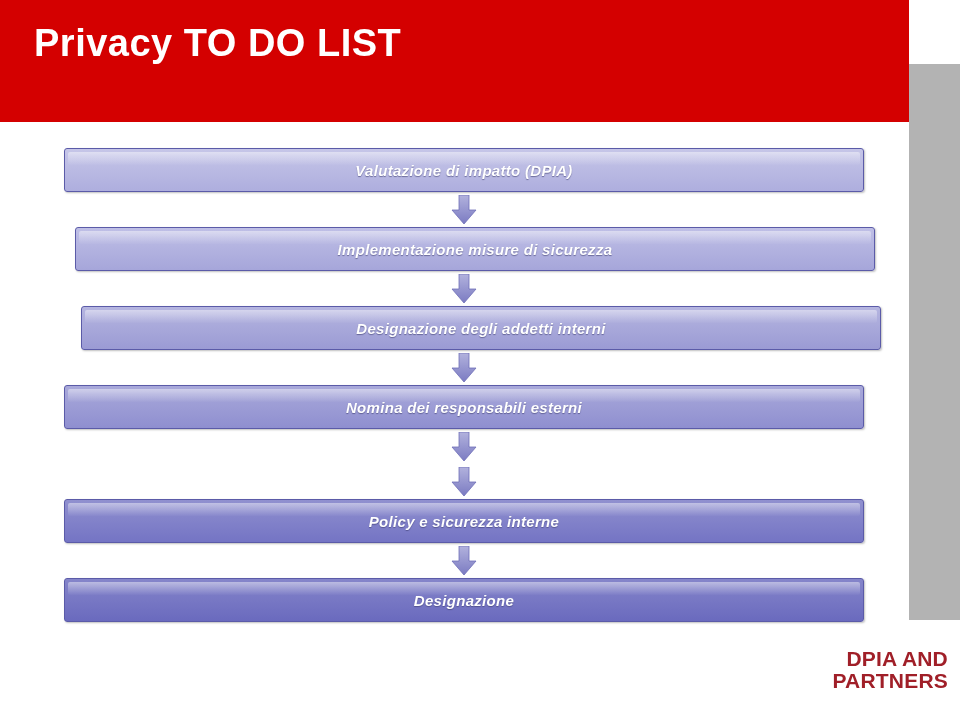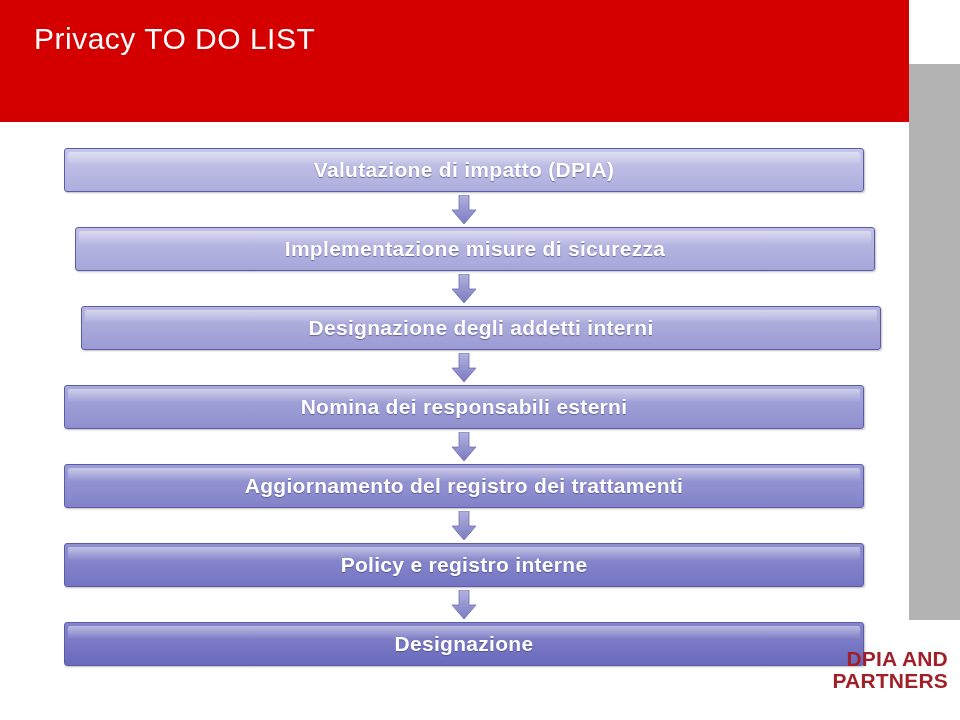--- a/index.html
+++ b/index.html
@@ -25,22 +25,22 @@
     left: 0;
     top: 0;
     width: 909px;
     height: 122px;
     background: #d40000;
   }
   .header-title {
     position: absolute;
     left: 34px;
     top: 22px;
-    font-size: 30px;
-    font-weight: normal;
+    font-size: 38px;
+    font-weight: bold;
     color: #ffffff;
     letter-spacing: 0.5px;
     white-space: nowrap;
     text-align: right;
   }
   
   .side-bar {
     position: absolute;
     left: 909px;
     top: 64px;
@@ -76,26 +76,27 @@
     left: 3px;
     right: 3px;
     top: 3px;
     height: 13px;
     background: linear-gradient(to bottom, rgba(255,255,255,0.45), rgba(255,255,255,0.02));
     border-radius: 2px;
     pointer-events: none;
   }
   .chain-label {
     position: relative;
-    font-size: 21px;
+    font-size: 15px;
     font-weight: bold;
     color: #ffffff;
     text-shadow: 0 1px 1px rgba(60,60,110,0.6);
     letter-spacing: 0.3px;
     z-index: 2;
+    font-style: italic;
   }
   .arrow-wrap {
     height: 35px;
     display: flex;
     align-items: center;
     justify-content: center;
   }
   .down-arrow {
     width: 26px;
     height: 30px;
@@ -192,39 +193,34 @@
         <svg class="down-arrow" viewBox="0 0 26 30">
           <defs>
             <linearGradient id="ag3" x1="0" y1="0" x2="0" y2="1">
               <stop offset="0" stop-color="#b2b2dd"></stop>
               <stop offset="1" stop-color="#7b7bc2"></stop>
             </linearGradient>
           </defs>
           <polygon points="8,0 18,0 18,15 25,15 13,29 1,15 8,15" fill="url(#ag3)" stroke="#6f6fb8" stroke-width="0.8"></polygon>
         </svg>
       </div>
-      <div class="chain-row">
-        <div class="chain-box" style="background: linear-gradient(rgb(157, 157, 214), rgb(130, 130, 202)); border-color: rgb(91, 91, 168);">
-          <div class="chain-label">Aggiornamento del registro dei trattamenti</div>
-        </div>
-      </div>
       <div class="arrow-wrap">
         <svg class="down-arrow" viewBox="0 0 26 30">
           <defs>
             <linearGradient id="ag4" x1="0" y1="0" x2="0" y2="1">
               <stop offset="0" stop-color="#b2b2dd"></stop>
               <stop offset="1" stop-color="#7b7bc2"></stop>
             </linearGradient>
           </defs>
           <polygon points="8,0 18,0 18,15 25,15 13,29 1,15 8,15" fill="url(#ag4)" stroke="#6f6fb8" stroke-width="0.8"></polygon>
         </svg>
       </div>
       <div class="chain-row">
         <div class="chain-box" style="background: linear-gradient(rgb(144, 144, 207), rgb(116, 116, 196)); border-color: rgb(91, 91, 168);">
-          <div class="chain-label">Policy e registro interne</div>
+          <div class="chain-label">Policy e sicurezza interne</div>
         </div>
       </div>
       <div class="arrow-wrap">
         <svg class="down-arrow" viewBox="0 0 26 30">
           <defs>
             <linearGradient id="ag5" x1="0" y1="0" x2="0" y2="1">
               <stop offset="0" stop-color="#b2b2dd"></stop>
               <stop offset="1" stop-color="#7b7bc2"></stop>
             </linearGradient>
           </defs>

